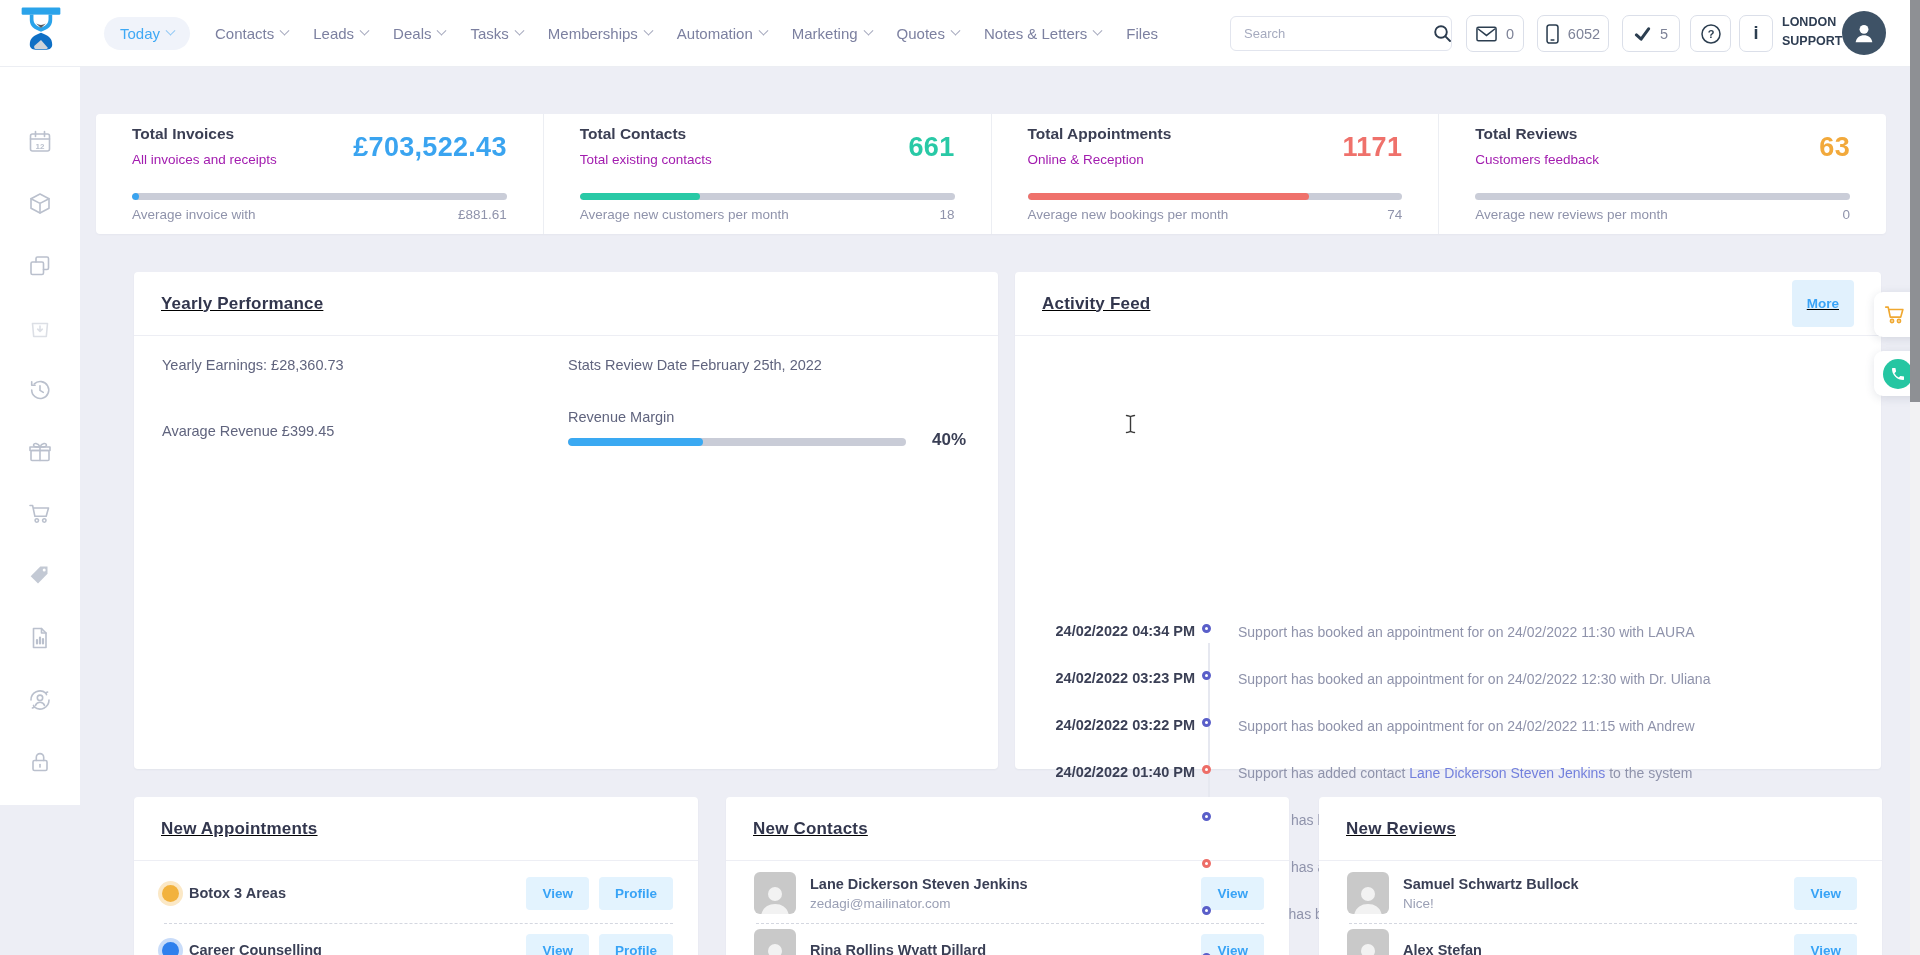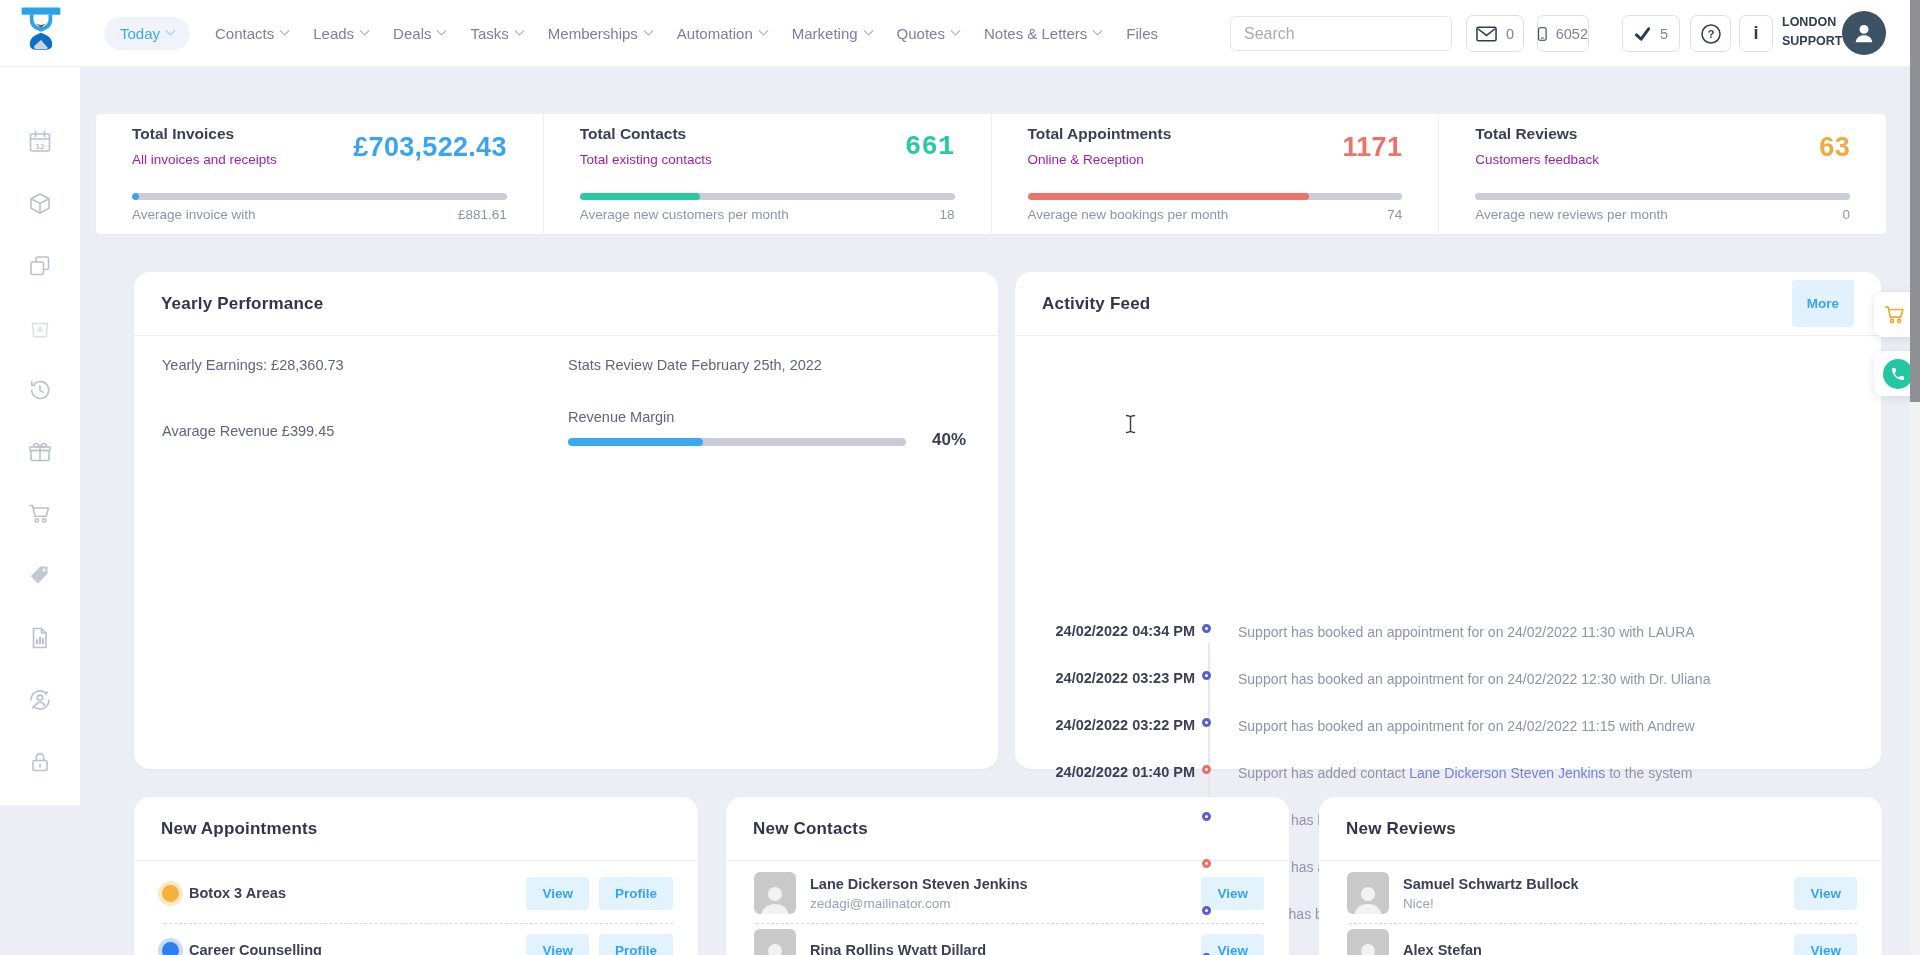--- a/index.html
+++ b/index.html
@@ -9,21 +9,21 @@
     background:#edeef5; font-family:"Liberation Sans", sans-serif;
   }
   
   .topbar { position:absolute; top:0; left:0; width:1920px; height:66px; background:#fff; box-shadow:0 1px 0 #eceef3; z-index:5; }
   .logo { position:absolute; left:16px; top:6px; width:50px; height:55px; }
   .nav { position:absolute; left:104px; top:0; height:66px; display:flex; align-items:center; gap:25px; }
   .nav-item { display:flex; align-items:center; gap:7px; font-size:15px; color:#7c80a0; cursor:pointer; white-space:nowrap; }
   .nav-item.active { background:#f0f3fa; color:#3fa9f5; padding:8px 16px; border-radius:19px; }
   .chev { width:7px; height:7px; border-right:1.5px solid #a3a7bc; border-bottom:1.5px solid #a3a7bc; transform:rotate(45deg) translate(-2px,-2px); display:inline-block; }
   .search { position:absolute; left:1230px; top:16px; width:222px; height:35px; border:1px solid #e2e5ee; border-radius:6px; background:#fff; display:flex; align-items:center; overflow:hidden; }
-  .search input { flex:1; border:0; outline:0; padding:0 13px; font-size:16px; color:#701a75; font-family:inherit; background:transparent; }
+  .search input { flex:1; border:0; outline:0; padding:0 13px; font-size:13px; color:#701a75; font-family:inherit; background:transparent; }
   .search input::placeholder { color:#a6abbf; }
   .search .sep { width:1px; height:35px; background:#e2e5ee; }
   .search .mag { width:42px; display:flex; align-items:center; justify-content:center; cursor:pointer; }
   .tbtn { position:absolute; top:15px; height:37px; border:1px solid #dbdfe9; border-radius:7px; background:#fff; display:flex; align-items:center; justify-content:center; gap:9px; color:#7e8398; font-size:14.5px; cursor:pointer; }
   .acct { position:absolute; left:1782px; top:13px; font-size:12.5px; font-weight:bold; color:#2e3d52; line-height:1.55; }
   .avatar { position:absolute; left:1842px; top:11px; width:44px; height:44px; border-radius:50%; background:#3e5266; display:flex; align-items:center; justify-content:center; cursor:pointer; }
   
   .sidebar { position:absolute; top:66px; left:0; width:80px; height:739px; background:#fff; display:flex; flex-direction:column; align-items:center; padding-top:63px; gap:36px; z-index:4; }
   .side-item { width:26px; height:26px; cursor:pointer; }
   svg.sicon { stroke:#bac0cd; fill:none; stroke-width:1.6; stroke-linecap:round; stroke-linejoin:round; width:26px; height:26px; }
@@ -32,21 +32,21 @@
   .stats { position:absolute; left:96px; top:114px; width:1790px; height:120px; background:#fff; border-radius:4px; display:flex; box-shadow:0 1px 2px rgba(40,50,80,.04); }
   .scell { flex:1; position:relative; padding:0 36px; }
   .scell + .scell { border-left:1px solid #eceef3; }
   .s-title { position:absolute; left:36px; top:11px; font-size:15.5px; font-weight:bold; color:#3b3f54; }
   .s-sub { position:absolute; left:36px; top:38px; font-size:13.5px; color:#a21caf; }
   .s-value { position:absolute; right:36px; top:18px; font-size:27px; font-weight:bold; letter-spacing:.3px; }
   .s-bar { position:absolute; left:36px; right:36px; top:79px; height:7px; border-radius:4px; background:#cacdd8; overflow:hidden; }
   .s-fill { display:block; height:100%; border-radius:4px; }
   .s-foot { position:absolute; left:36px; right:36px; top:93px; display:flex; justify-content:space-between; font-size:13.5px; color:#8f93ab; }
   
-  .panel { position:absolute; background:#fff; border-radius:16px; box-shadow:0 1px 2px rgba(40,50,80,.05); }
+  .panel { position:absolute; background:#fff; border-radius:4px; box-shadow:0 1px 2px rgba(40,50,80,.05);text-decoration:underline; }
   .p-head { height:64px; display:flex; align-items:center; justify-content:space-between; padding:0 27px; border-bottom:1px solid #edeef4; }
   .p-title { font-size:17px; font-weight:600; color:#32364d; letter-spacing:.2px; }
   #yearly { left:134px; top:272px; width:864px; height:497px; }
   #activity { left:1015px; top:272px; width:866px; height:497px; }
   .yp-text { position:absolute; font-size:14.5px; color:#60647e; }
   .yp-bar { position:absolute; left:434px; top:166px; width:338px; height:8px; border-radius:4px; background:#c9ccd7; overflow:hidden; }
   .yp-fill { display:block; height:100%; background:#3aa9f2; border-radius:4px; }
   .yp-pct { position:absolute; left:798px; top:158px; font-size:17px; font-weight:bold; color:#3a3f55; }
   .more-btn { background:#e1f1fd; color:#3aa3f6; font-size:13.5px; font-weight:600; padding:16px 15px; border-radius:4px; cursor:pointer; }
   .a-line { position:absolute; left:193px; top:371px; width:2px; height:327px; background:#e6e8f0; }
@@ -153,21 +153,21 @@
       </span>
     </div>
 
     <div class="tbtn" style="left:1466px;width:58px;">
       <svg width="21" height="16" viewBox="0 0 22 16" fill="none" stroke="#2c3e50" stroke-width="1.6">
           <rect x="1" y="1" width="20" height="14" rx="1.5"></rect>
           <path d="M2 2.5L11 9.5 20 2.5"></path>
         </svg>
       <span>0</span>
     </div>
-    <div class="tbtn" style="left:1537px;width:52px;">
+    <div class="tbtn" style="left:1537px;width:72px;">
       <svg width="13" height="20" viewBox="0 0 14 22" fill="none" stroke="#2c3e50" stroke-width="1.7">
           <rect x="1" y="1" width="12" height="20" rx="2.5"></rect>
           <path d="M5.5 17.5h3" stroke-linecap="round"></path>
         </svg>
       <span>6052</span>
     </div>
     <div class="tbtn" style="left:1622px;width:58px;">
       <svg width="17" height="15" viewBox="0 0 18 16" fill="none" stroke="#2c3e50" stroke-width="3.2" stroke-linecap="round" stroke-linejoin="round">
           <path d="M2.5 9.5L7.5 14 15.5 3"></path>
         </svg>
@@ -282,21 +282,21 @@
           <span class="s-fill" style="width: 2%; background-color: rgb(58, 164, 240);"></span>
         </div>
       <div class="s-foot">
           <span>Average invoice with</span>
           <span>£881.61</span>
         </div>
     </div>
     <div class="scell">
       <div class="s-title">Total Contacts</div>
       <div class="s-sub">Total existing contacts</div>
-      <div class="s-value" style="color: rgb(41, 201, 166); font-family: Liberation Mono, monospace;">661</div>
+      <div class="s-value" style="color: rgb(41, 201, 166);">661</div>
       <div class="s-bar">
           <span class="s-fill" style="width: 32%; background-color: rgb(41, 201, 166);"></span>
         </div>
       <div class="s-foot">
           <span>Average new customers per month</span>
           <span>18</span>
         </div>
     </div>
     <div class="scell">
       <div class="s-title">Total Appointments</div>

